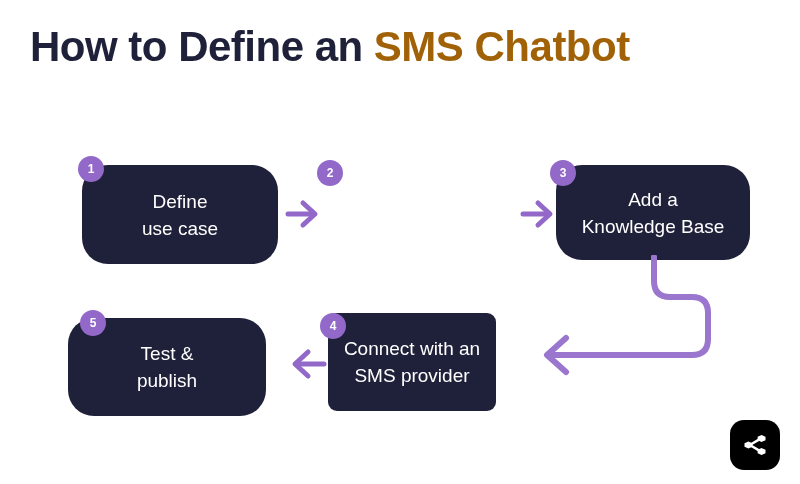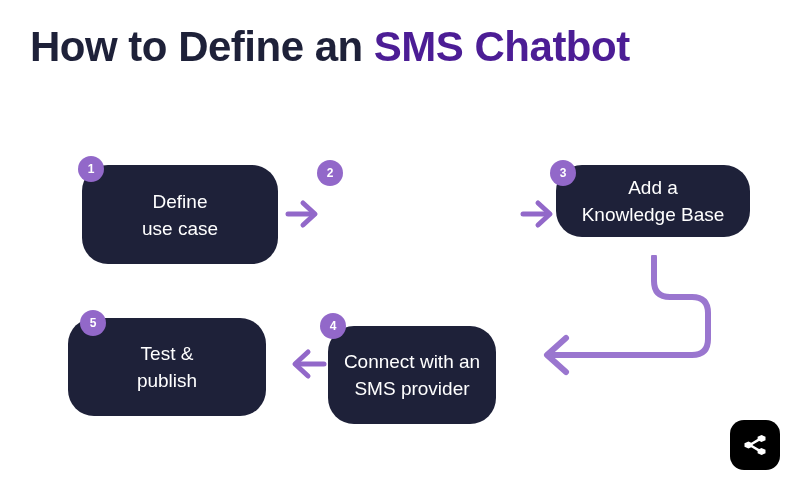--- a/index.html
+++ b/index.html
@@ -27,21 +27,21 @@
     left: 30px;
     top: 18px;
     font-size: 42px;
     font-weight: bold;
     letter-spacing: -0.5px;
     line-height: 58px;
     white-space: nowrap;
     color: #1e2139;
   }
   .title-accent {
-    color: #4c1d95;
+    color: #a16207;
   }
 
   
   .flow-box {
     position: absolute;
     background: #1e2139;
     border-radius: 26px;
     display: flex;
     align-items: center;
     justify-content: center;
@@ -53,22 +53,22 @@
     padding: 0 12px;
     box-sizing: border-box;
   }
   .flow-box .box-label {
     display: block;
     white-space: pre-line;
   }
 
   #box-1 { left: 82px;  top: 165px; width: 196px; height: 99px; }
   #box-2 { left: 330px; top: 165px; width: 183px; height: 99px; }
-  #box-3 { left: 556px; top: 165px; width: 194px; height: 72px; }
-  #box-4 { left: 328px; top: 326px; width: 168px; height: 98px; }
+  #box-3 { left: 556px; top: 165px; width: 194px; height: 95px; }
+  #box-4 { left: 328px; top: 313px; width: 168px; height: 98px; border-radius: 9px; }
   #box-5 { left: 68px;  top: 318px; width: 198px; height: 98px; }
 
   
   .step-badge {
     position: absolute;
     width: 26px;
     height: 26px;
     border-radius: 50%;
     background: #9268c9;
     color: #ffffff;

